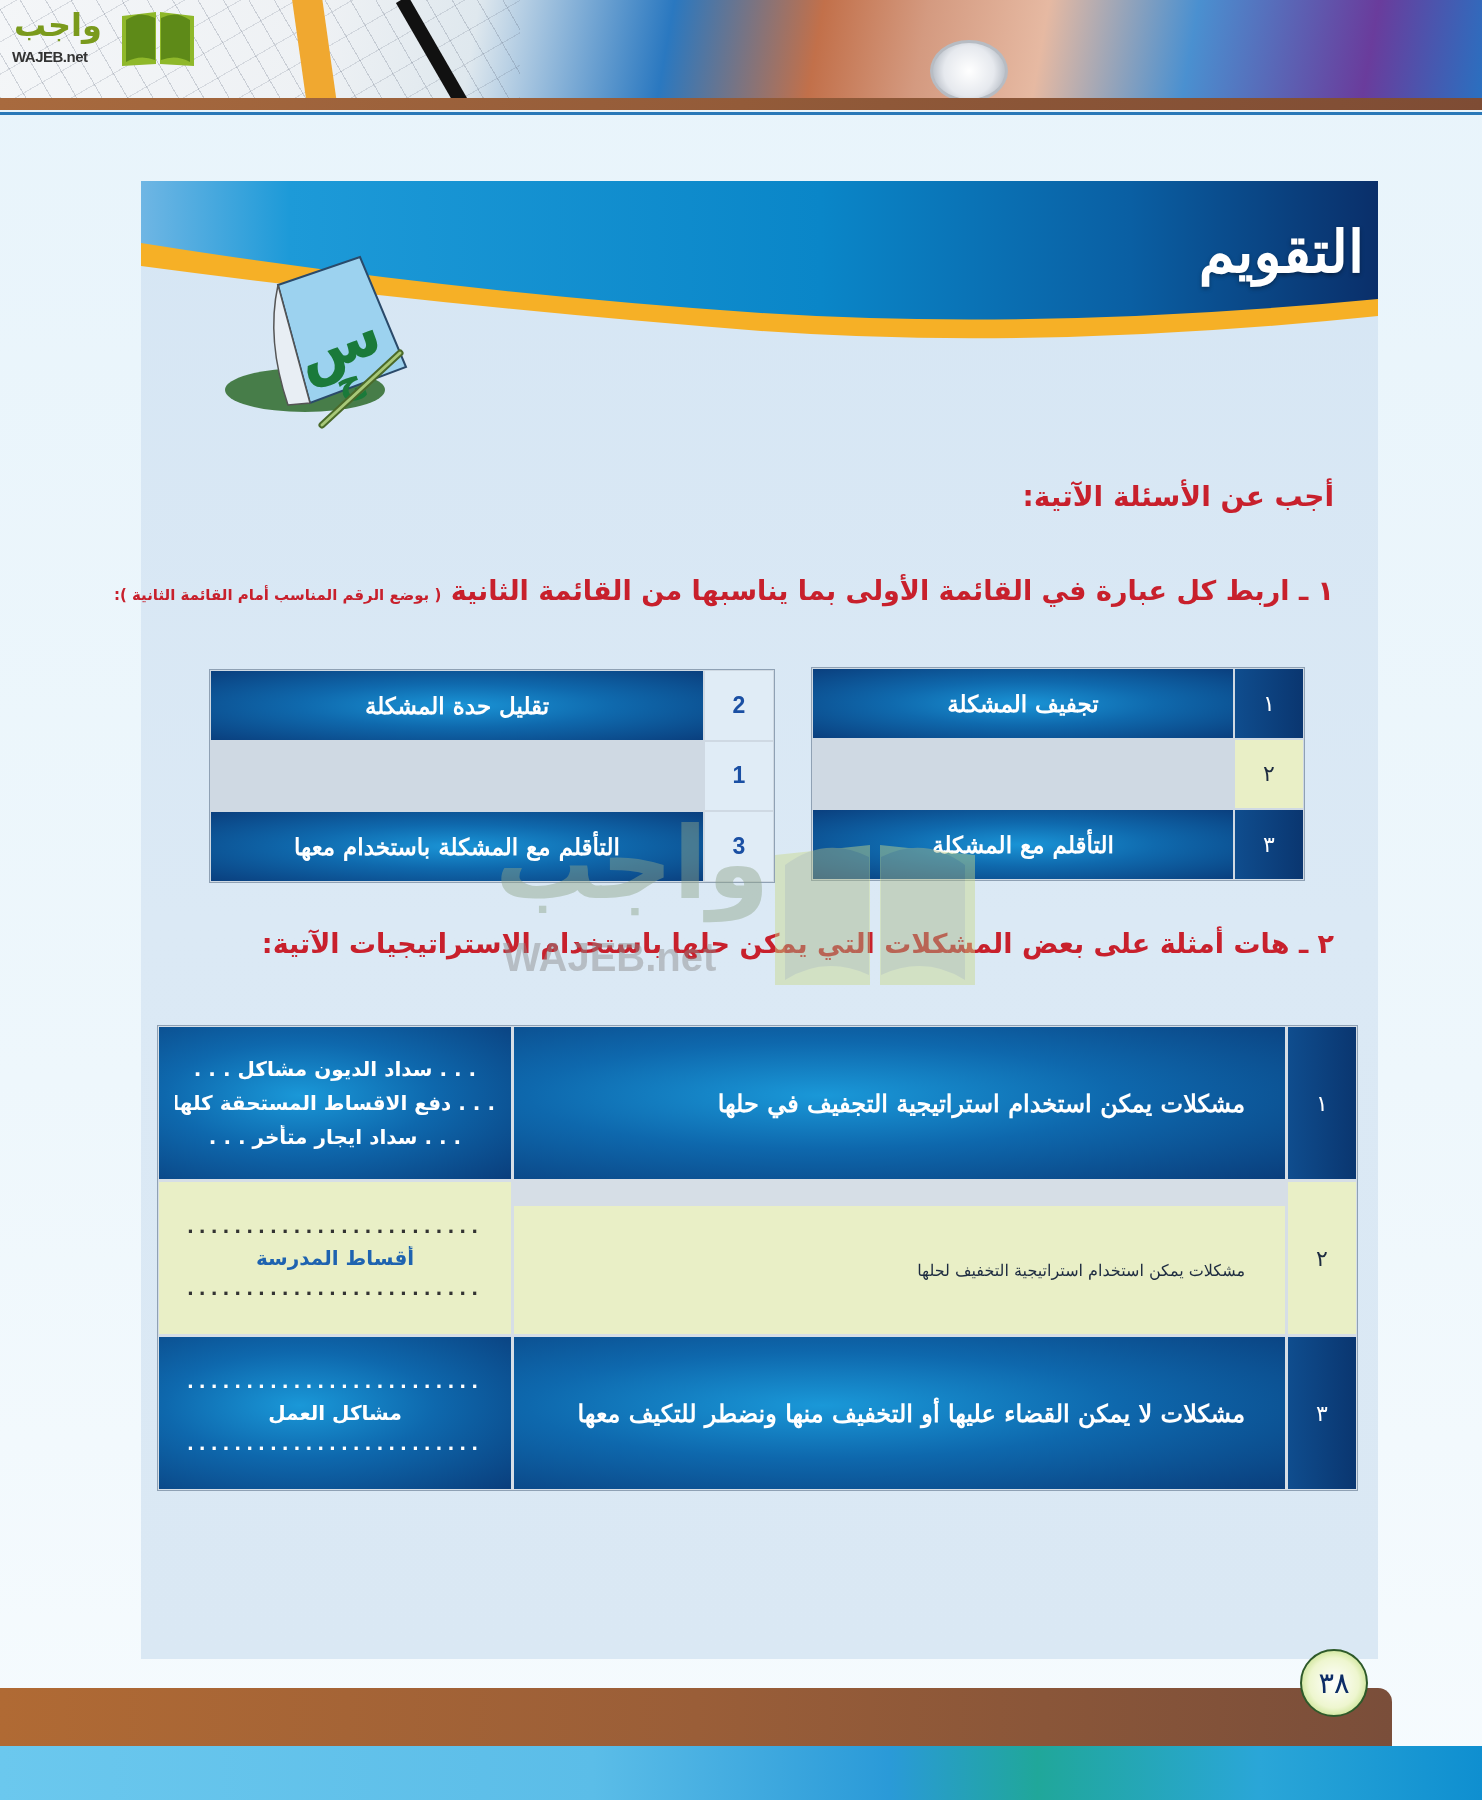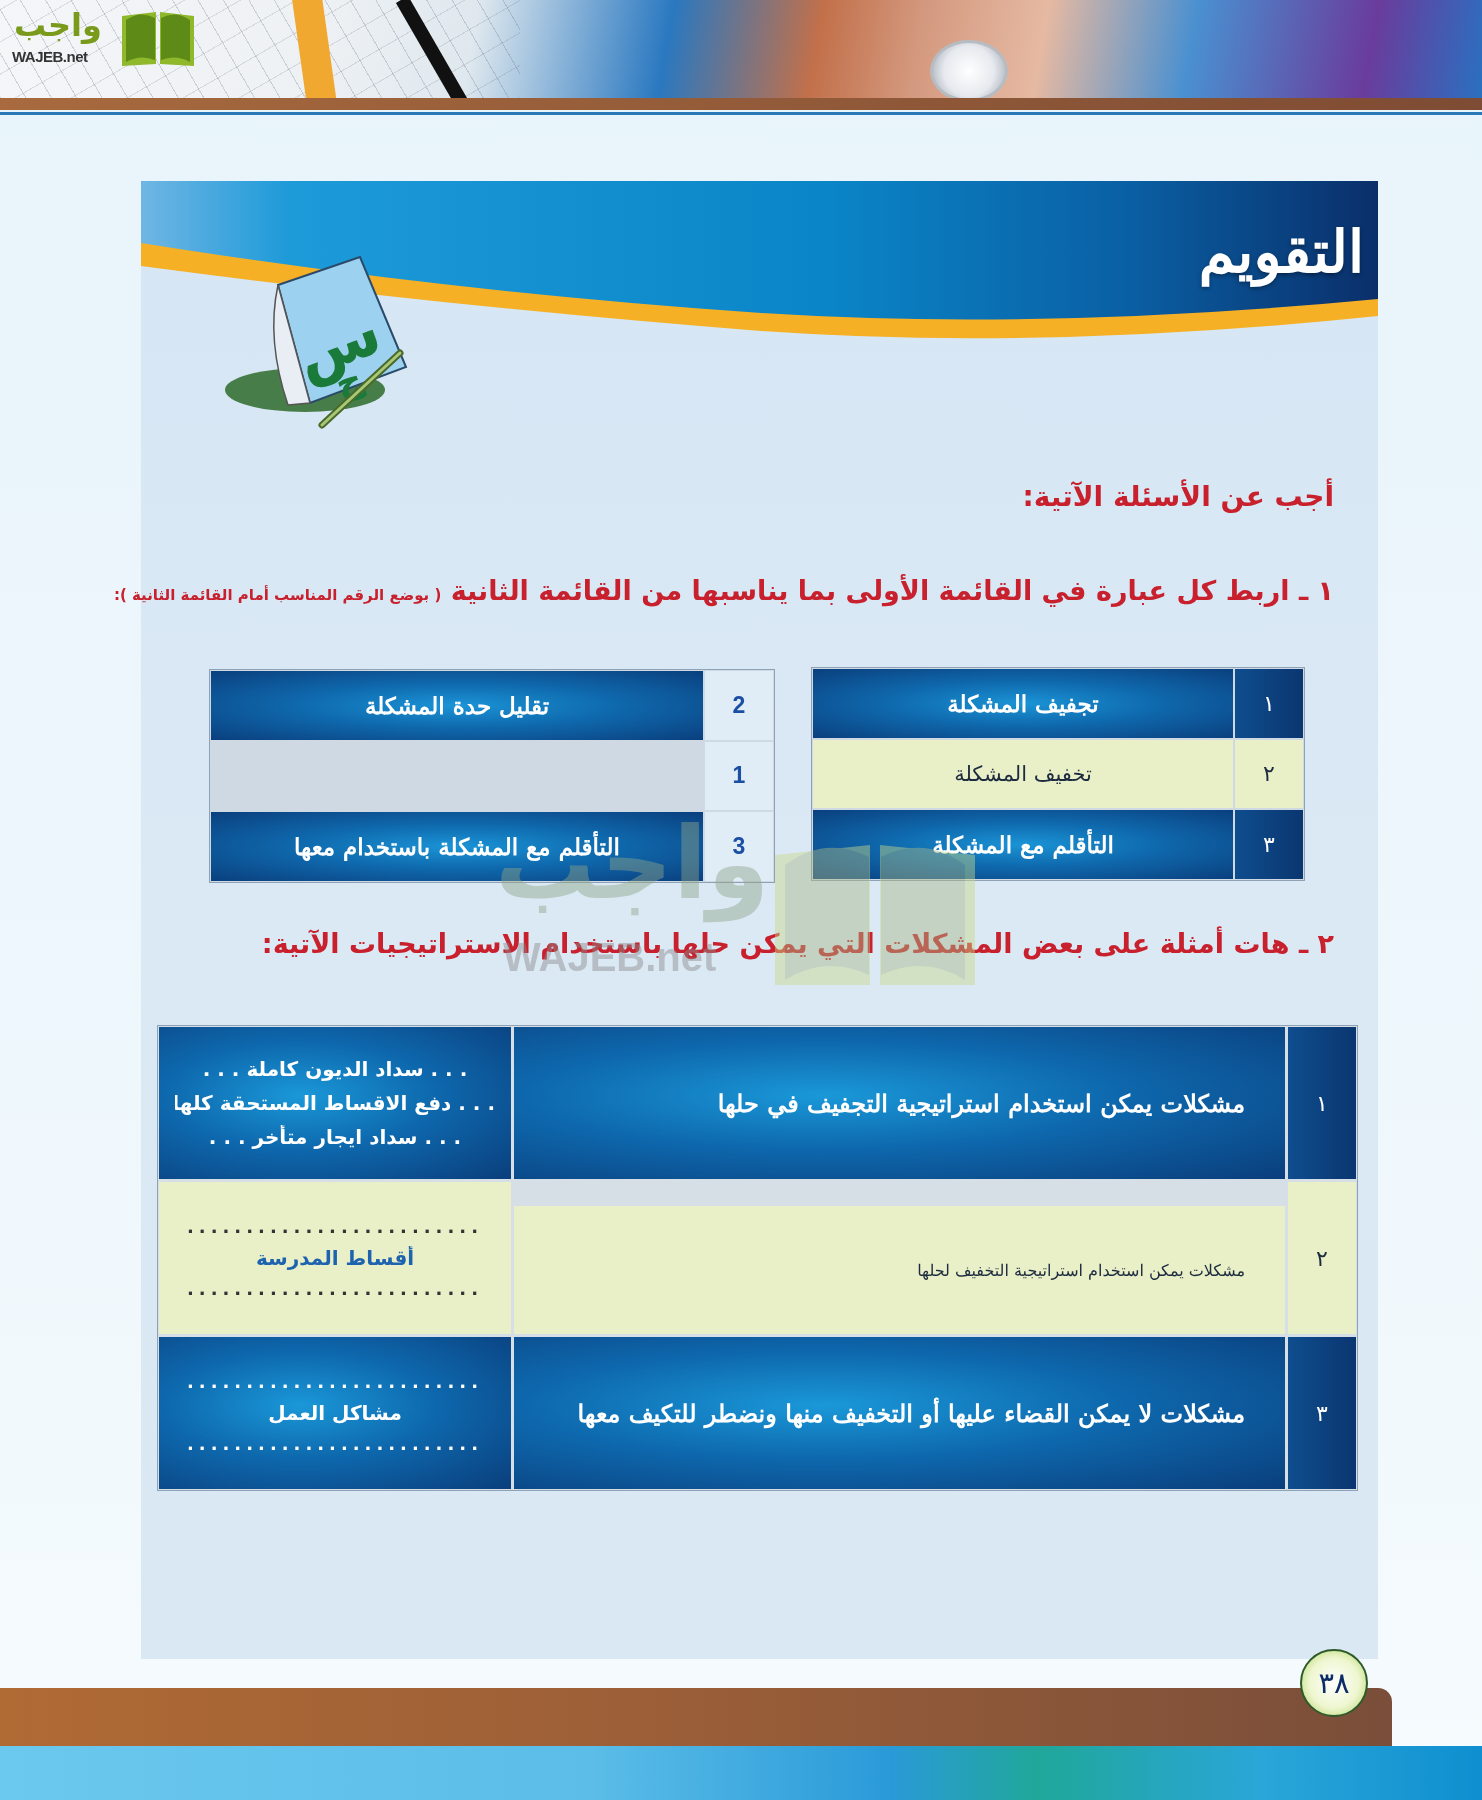--- a/index.html
+++ b/index.html
@@ -238,21 +238,20 @@
   <span class="q1-note">( بوضع الرقم المناسب أمام القائمة الثانية ):</span>
 </div>
 
 <div class="mtable list1">
   <div class="mrow">
     <div class="cell blue num">١</div>
     <div class="cell blue">تجفيف المشكلة</div>
   </div>
   <div class="mrow">
     <div class="cell cream num">٢</div>
-    <div class="cell cream">تخفيف المشكلة</div>
   </div>
   <div class="mrow">
     <div class="cell blue num">٣</div>
     <div class="cell blue">التأقلم مع المشكلة</div>
   </div>
 </div>
 
 <div class="mtable list2">
   <div class="mrow">
     <div class="cell num-plain">2</div>
@@ -266,21 +265,21 @@
     <div class="cell blue">التأقلم مع المشكلة باستخدام معها</div>
   </div>
 </div>
 
 <div class="q2">٢ ـ هات أمثلة على بعض المشكلات التي يمكن حلها باستخدام الاستراتيجيات الآتية:</div>
 
 <div class="stable" style="direction: ltr;">
 
   <div class="srow">
     <div class="scell blue answers" style="direction: rtl;">
-      <div class="ans-line">. . . سداد الديون كاملة . . .</div>
+      <div class="ans-line">. . . سداد الديون مشاكل . . .</div>
       <div class="ans-line">. . . دفع الاقساط المستحقة كلها . . .</div>
       <div class="ans-line">. . . سداد ايجار متأخر . . .</div>
     </div>
     <div class="scell blue desc" style="direction: rtl;">مشكلات يمكن استخدام استراتيجية التجفيف في حلها</div>
     <div class="scell blue num">١</div>
   </div>
 
   <div class="srow">
     <div class="scell cream answers" style="direction: rtl;">
       <div class="dots">.........................</div>

